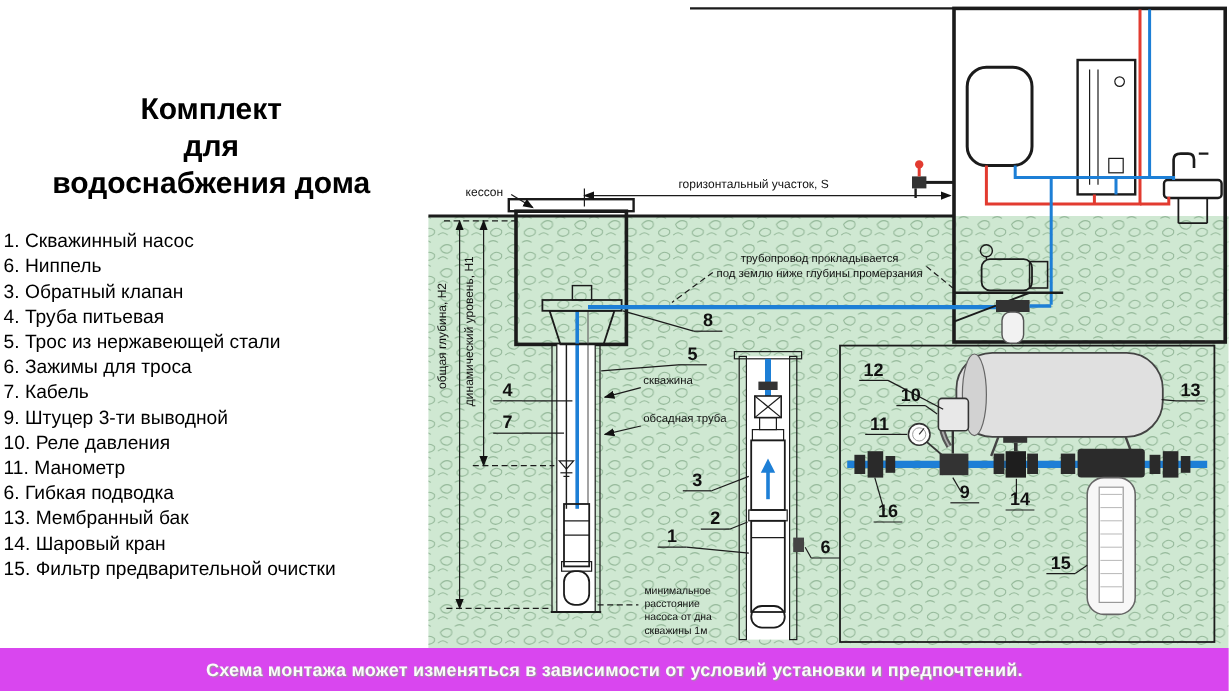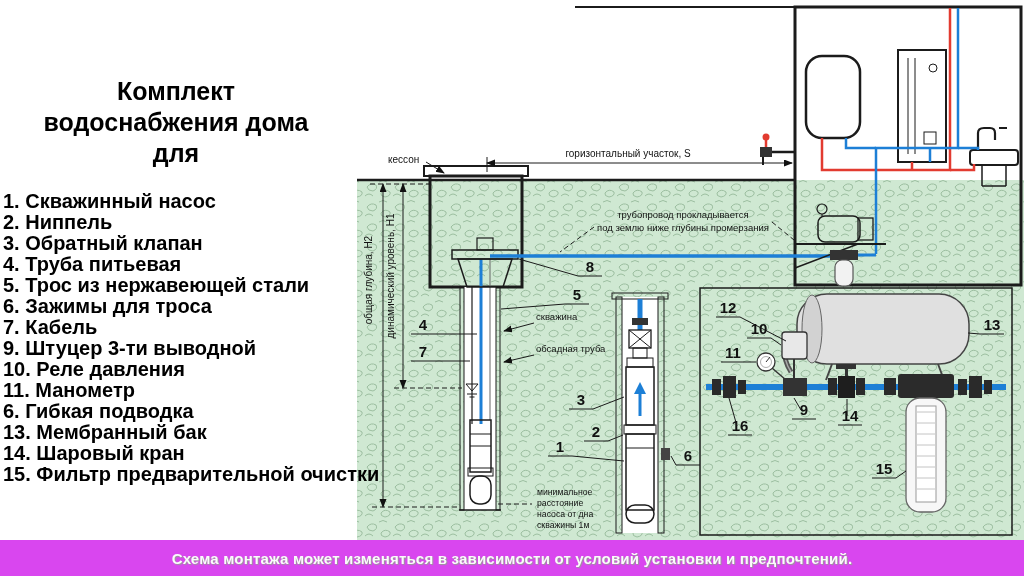--- a/index.html
+++ b/index.html
@@ -3,21 +3,21 @@
 <meta charset="utf-8">
 <style>
   *{margin:0;padding:0;box-sizing:border-box}
   html,body{width:1024px;height:576px;overflow:hidden;background:#fff;
     font-family:"Liberation Sans","DejaVu Sans",sans-serif}
   #stage{position:relative;width:884px;height:576px;background:#fff}
   #diagram-svg{position:absolute;left:0;top:0}
   .title{position:absolute;top:76px;left:0;width:352px;text-align:center;
     font-size:25px;font-weight:bold;line-height:31px;color:#000;z-index:3}
   .legend{position:absolute;top:191px;left:3px;width:356px;z-index:3;
-    font-size:20px;font-weight:bold;line-height:21px;color:#000;white-space:nowrap}
+    font-size:16px;font-weight:normal;line-height:21px;color:#000;white-space:nowrap}
   .footer{position:absolute;left:0;bottom:0;width:1024px;height:36px;background:#d946ef;
     display:flex;align-items:center;justify-content:center;z-index:4}
   .footer span{font-size:15px;font-weight:bold;color:#fbfbfb;
     text-shadow:1px 1px 1px #9a9a9a;letter-spacing:.2px}
   
   .blk{stroke:#1b1b1b;fill:none}
   .dim{stroke:#1b1b1b;stroke-width:1;fill:none}
   .dsh{stroke:#1b1b1b;stroke-width:1;fill:none;stroke-dasharray:5 3}
   .st{fill:none;stroke:#95b99a;stroke-width:.9}
   .cold{stroke:var(--pipe_cold,#1d7fd6);fill:none}
@@ -27,27 +27,27 @@
   .lbl85{font:8.7px "Liberation Sans","DejaVu Sans",sans-serif;fill:#111}
   .num{font:bold 15px "Liberation Sans","DejaVu Sans",sans-serif;fill:#111;text-anchor:middle}
 </style>
 </head>
 <body>
 
 <div id="stage">
 
   <div class="title">
     <div>Комплект</div>
+    <div>для</div>
     <div>водоснабжения дома</div>
-    <div>для</div>
   </div>
 
   <div class="legend">
     <div>1. Скважинный насос</div>
-    <div>2. Ниппель</div>
+    <div>6. Ниппель</div>
     <div>3. Обратный клапан</div>
     <div>4. Труба питьевая</div>
     <div>5. Трос из нержавеющей стали</div>
     <div>6. Зажимы для троса</div>
     <div>7. Кабель</div>
     <div>9. Штуцер 3-ти выводной</div>
     <div>10. Реле давления</div>
     <div>11. Манометр</div>
     <div>6. Гибкая подводка</div>
     <div>13. Мембранный бак</div>

